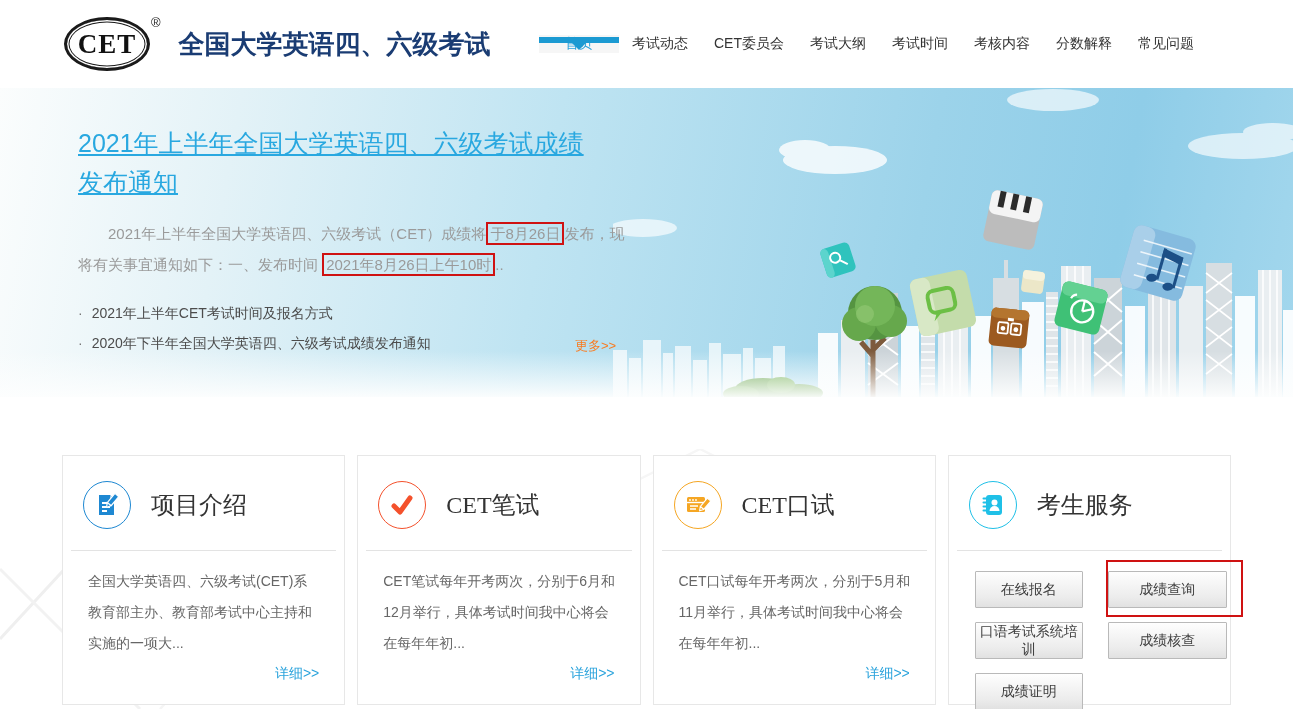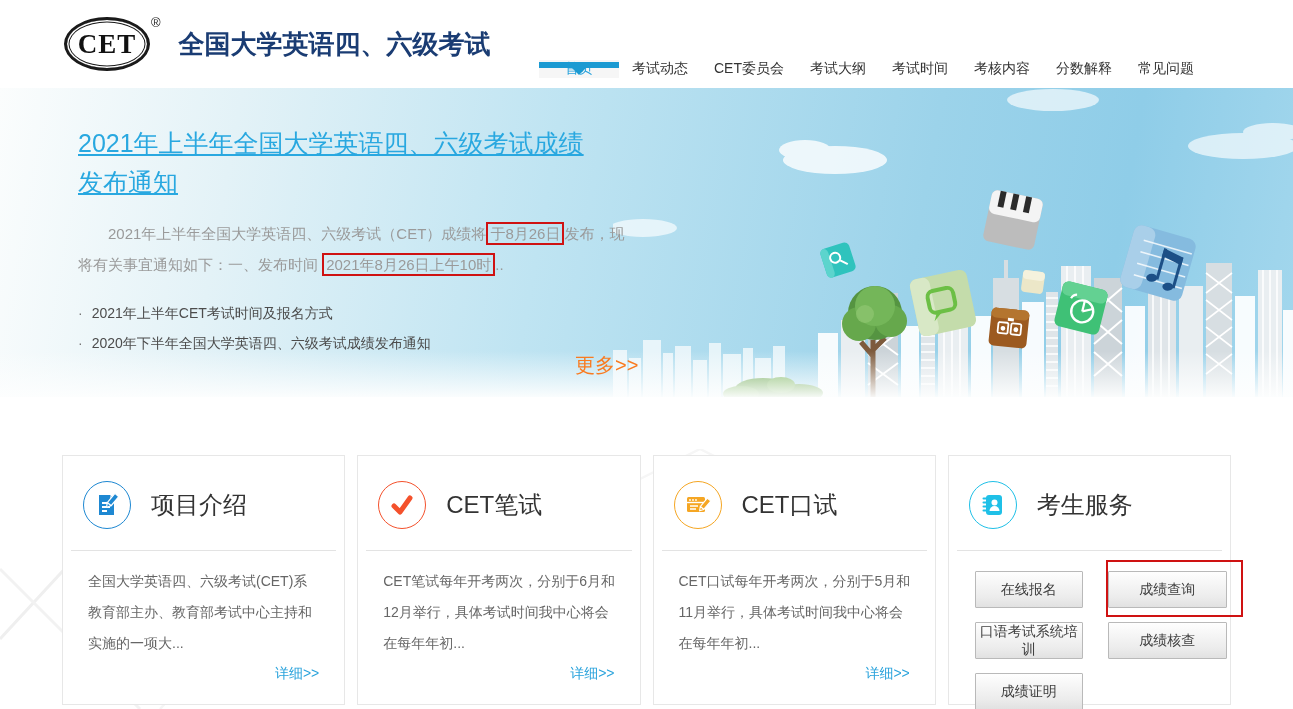--- a/index.html
+++ b/index.html
@@ -6,50 +6,50 @@
   html,body { background:#fff; }
   body { font-family:"Liberation Sans","DejaVu Sans",sans-serif; width:1293px; height:709px; overflow:hidden; }
   .page { position:relative; width:1293px; height:709px; background:#fff; overflow:hidden; }
 
   
   .site-header { position:relative; height:88px; background:#fff; display:flex; align-items:center; padding-left:64px; z-index:5; }
   .logo { display:flex; align-items:flex-start; cursor:pointer; }
   .logo-oval { display:flex; align-items:center; justify-content:center; width:86px; height:54px; border:3px solid #1a1a1a; border-radius:50%; box-shadow:inset 0 0 0 1.5px #fff, inset 0 0 0 2.5px #1a1a1a; font-family:"Liberation Serif","DejaVu Serif",serif; font-weight:bold; font-size:27px; color:#111; letter-spacing:1px; }
   .logo-reg { font-size:13px; color:#222; margin:-2px 0 0 1px; }
   .site-title { font-size:26px; font-weight:bold; color:#1a3c73; margin-left:18px; white-space:nowrap; }
-  .main-nav { margin-left:auto; display:flex; align-items:flex-end; height:68px; padding-right:86px; }
+  .main-nav { margin-left:auto; display:flex; align-items:center; height:68px; padding-right:86px; }
   .nav-item { position:relative; display:flex; align-items:center; padding:0 13px; font-size:14px; color:#333; cursor:pointer; white-space:nowrap; text-decoration:none; }
   .nav-item.active { background:#f6f6f6; color:#2aa3dc; padding:0 26px; }
   .nav-item.active::before { content:""; position:absolute; top:2px; left:0; right:0; height:6px; background:#1b9ad2; }
   .nav-item.active::after { content:""; position:absolute; top:8px; left:50%; margin-left:-7px; width:0; height:0; border-left:7px solid transparent; border-right:7px solid transparent; border-top:7px solid #1b9ad2; }
 
   
   .banner { position:relative; height:309px; overflow:hidden;
     background:linear-gradient(100deg,#fbfdfd 0%, #e3f2f7 18%, #bfe4f2 42%, #9cd3ea 70%, #8fcde8 85%, #a3d7ed 100%); }
   .banner-illus { position:absolute; right:0; top:0; }
   .banner-fade { position:absolute; left:0; right:0; bottom:0; height:46px; background:linear-gradient(to bottom, rgba(255,255,255,0), rgba(253,254,254,0.95)); pointer-events:none; }
   .banner-content { position:absolute; left:78px; top:36px; width:560px; z-index:3; }
   .banner-title { font-size:25px; font-weight:normal; color:#29a8e0; line-height:39px; width:525px; cursor:pointer;text-decoration:underline; }
   .banner-intro { margin-top:16px; width:548px; font-size:15px; color:#9a9a9a; line-height:31px; text-indent:2em; }
   .red-box { border:2px solid #cf1212; padding:1px 2px; text-indent:0; }
   .news-list { list-style:none; margin-top:18px; }
   .news-item { font-size:14px; color:#4c4c4c; line-height:30px; cursor:pointer; }
   .news-dot { color:#777; margin-right:9px; }
-  .more-link { position:absolute; left:575px; top:264px; font-size:20px; color:#f97b20; cursor:pointer; z-index:4; text-decoration:none; }
+  .more-link { position:absolute; left:575px; top:249px; font-size:13px; color:#f97b20; cursor:pointer; z-index:4; text-decoration:none; }
 
   
   .cards-section { position:relative; display:flex; gap:12px; padding:0 62px; margin-top:58px; height:250px; z-index:2; }
   .card { position:relative; flex:1; background:#fff; border:1px solid #e7e7e7; }
   .card-head { display:flex; align-items:center; gap:20px; padding:25px 0 21px 20px; }
   .icon-circle { flex:0 0 48px; width:48px; height:48px; border-radius:50%; border:1px solid; display:flex; align-items:center; justify-content:center; }
   .icon-circle.c-blue { border-color:#1e88d2; }
   .icon-circle.c-red { border-color:#f4512c; }
   .icon-circle.c-orange { border-color:#f5a623; }
   .icon-circle.c-cyan { border-color:#1fc0e7; }
-  .card-title { font-size:24px; color:#333; }
+  .card-title { font-size:24px; color:#333;font-family:Liberation Serif, serif; }
   .card-divider { height:1px; background:#e3e3e3; margin:0 8px; }
   .card-body { padding:15px 24px 0 25px; font-size:14px; color:#666; line-height:31px; }
   .detail-link { position:absolute; right:25px; bottom:21px; font-size:14px; color:#2aa3dc; cursor:pointer; text-decoration:none; }
 
   .btn-grid { display:grid; grid-template-columns:108px 119px; gap:14px 25px; padding:20px 0 0 26px; }
   .svc-btn { height:37px; font-family:inherit; font-size:14px; color:#3f3f3f; background:linear-gradient(#fefefe,#ececec 72%,#e1e1e1); border:1px solid #b9b9b9; border-radius:1px; cursor:pointer; width:100%; }
   .btn-wrap { position:relative; }
   .red-outline { position:absolute; left:-2px; top:-11px; right:-16px; bottom:-9px; border:2px solid #cf1212; pointer-events:none; }
 
   .bg-pattern { position:absolute; left:0; bottom:0; z-index:0; }

